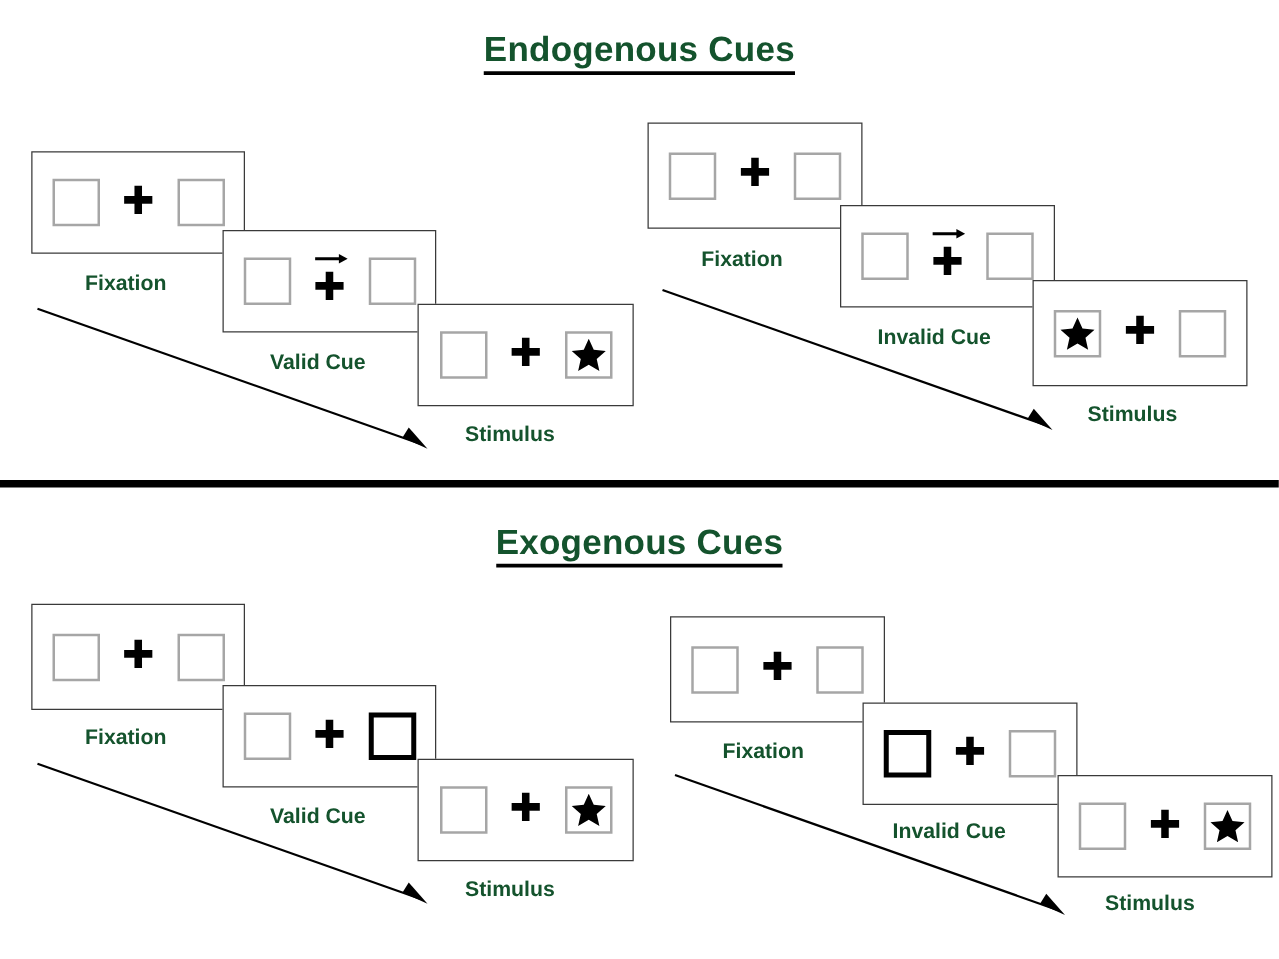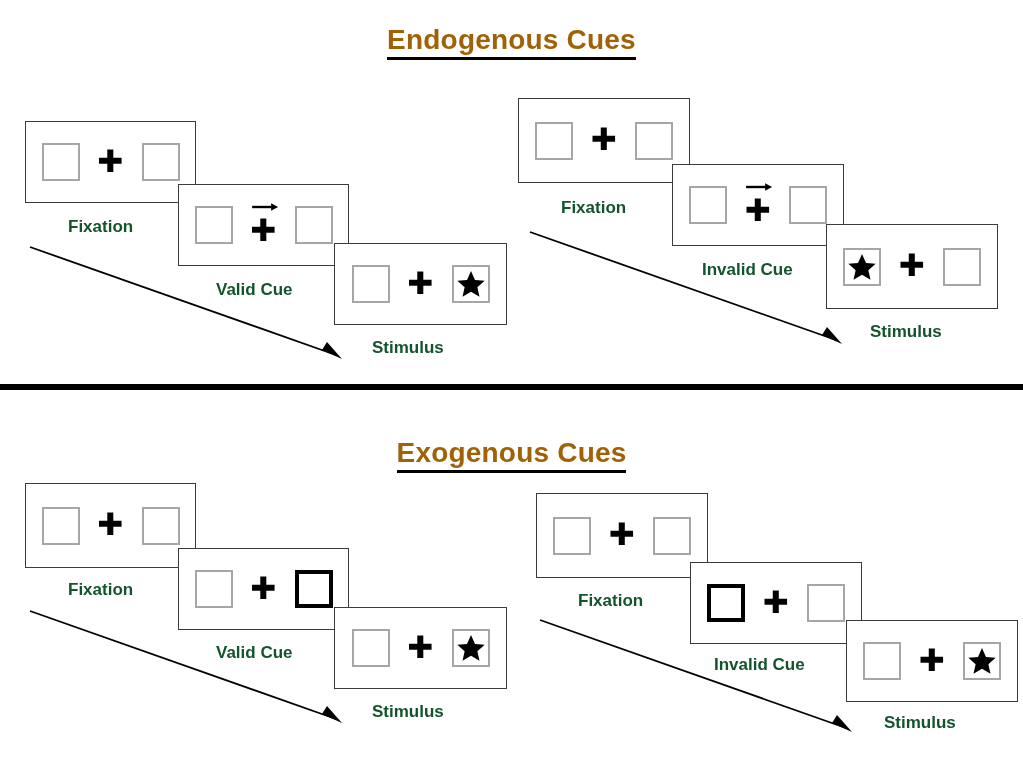--- a/index.html
+++ b/index.html
@@ -16,21 +16,21 @@
     color: #000000;
   }
 
   .section-title {
     position: absolute;
     width: 100%;
     text-align: center;
     font-weight: bold;
     font-size: 28px;
     letter-spacing: 0.2px;
-    color: #a16207;
+    color: #14532d;
   }
   .section-title span {
     border-bottom: 3px solid #000;
     padding-bottom: 1px;
     display: inline-block;
   }
 
   .divider {
     position: absolute;
     left: 0;
@@ -211,21 +211,21 @@
 </div>
 <div class="caption" style="left:870px; top:322px;">Stimulus</div>
 
 <svg class="time-arrow" style="left:528px; top:228px; width:320px; height:125px;" viewBox="0 0 320 125">
   <line x1="2" y1="4" x2="308" y2="112" stroke="#000" stroke-width="1.8"></line>
   <polygon points="314,116 294,107 299,99" fill="#000"></polygon>
 </svg>
 
 <div class="divider" style="top:384px;"></div>
 
-<div class="section-title" style="top:437px;">
+<div class="section-title" style="top:418px;">
   <span>Exogenous Cues</span>
 </div>
 
 <div class="panel" style="left:25px; top:483px; width:171px; height:85px;">
   <div class="panel-inner">
     <div class="box"></div>
     <div class="plus-wrap">
       <span class="plus">✚</span>
     </div>
     <div class="box"></div>

